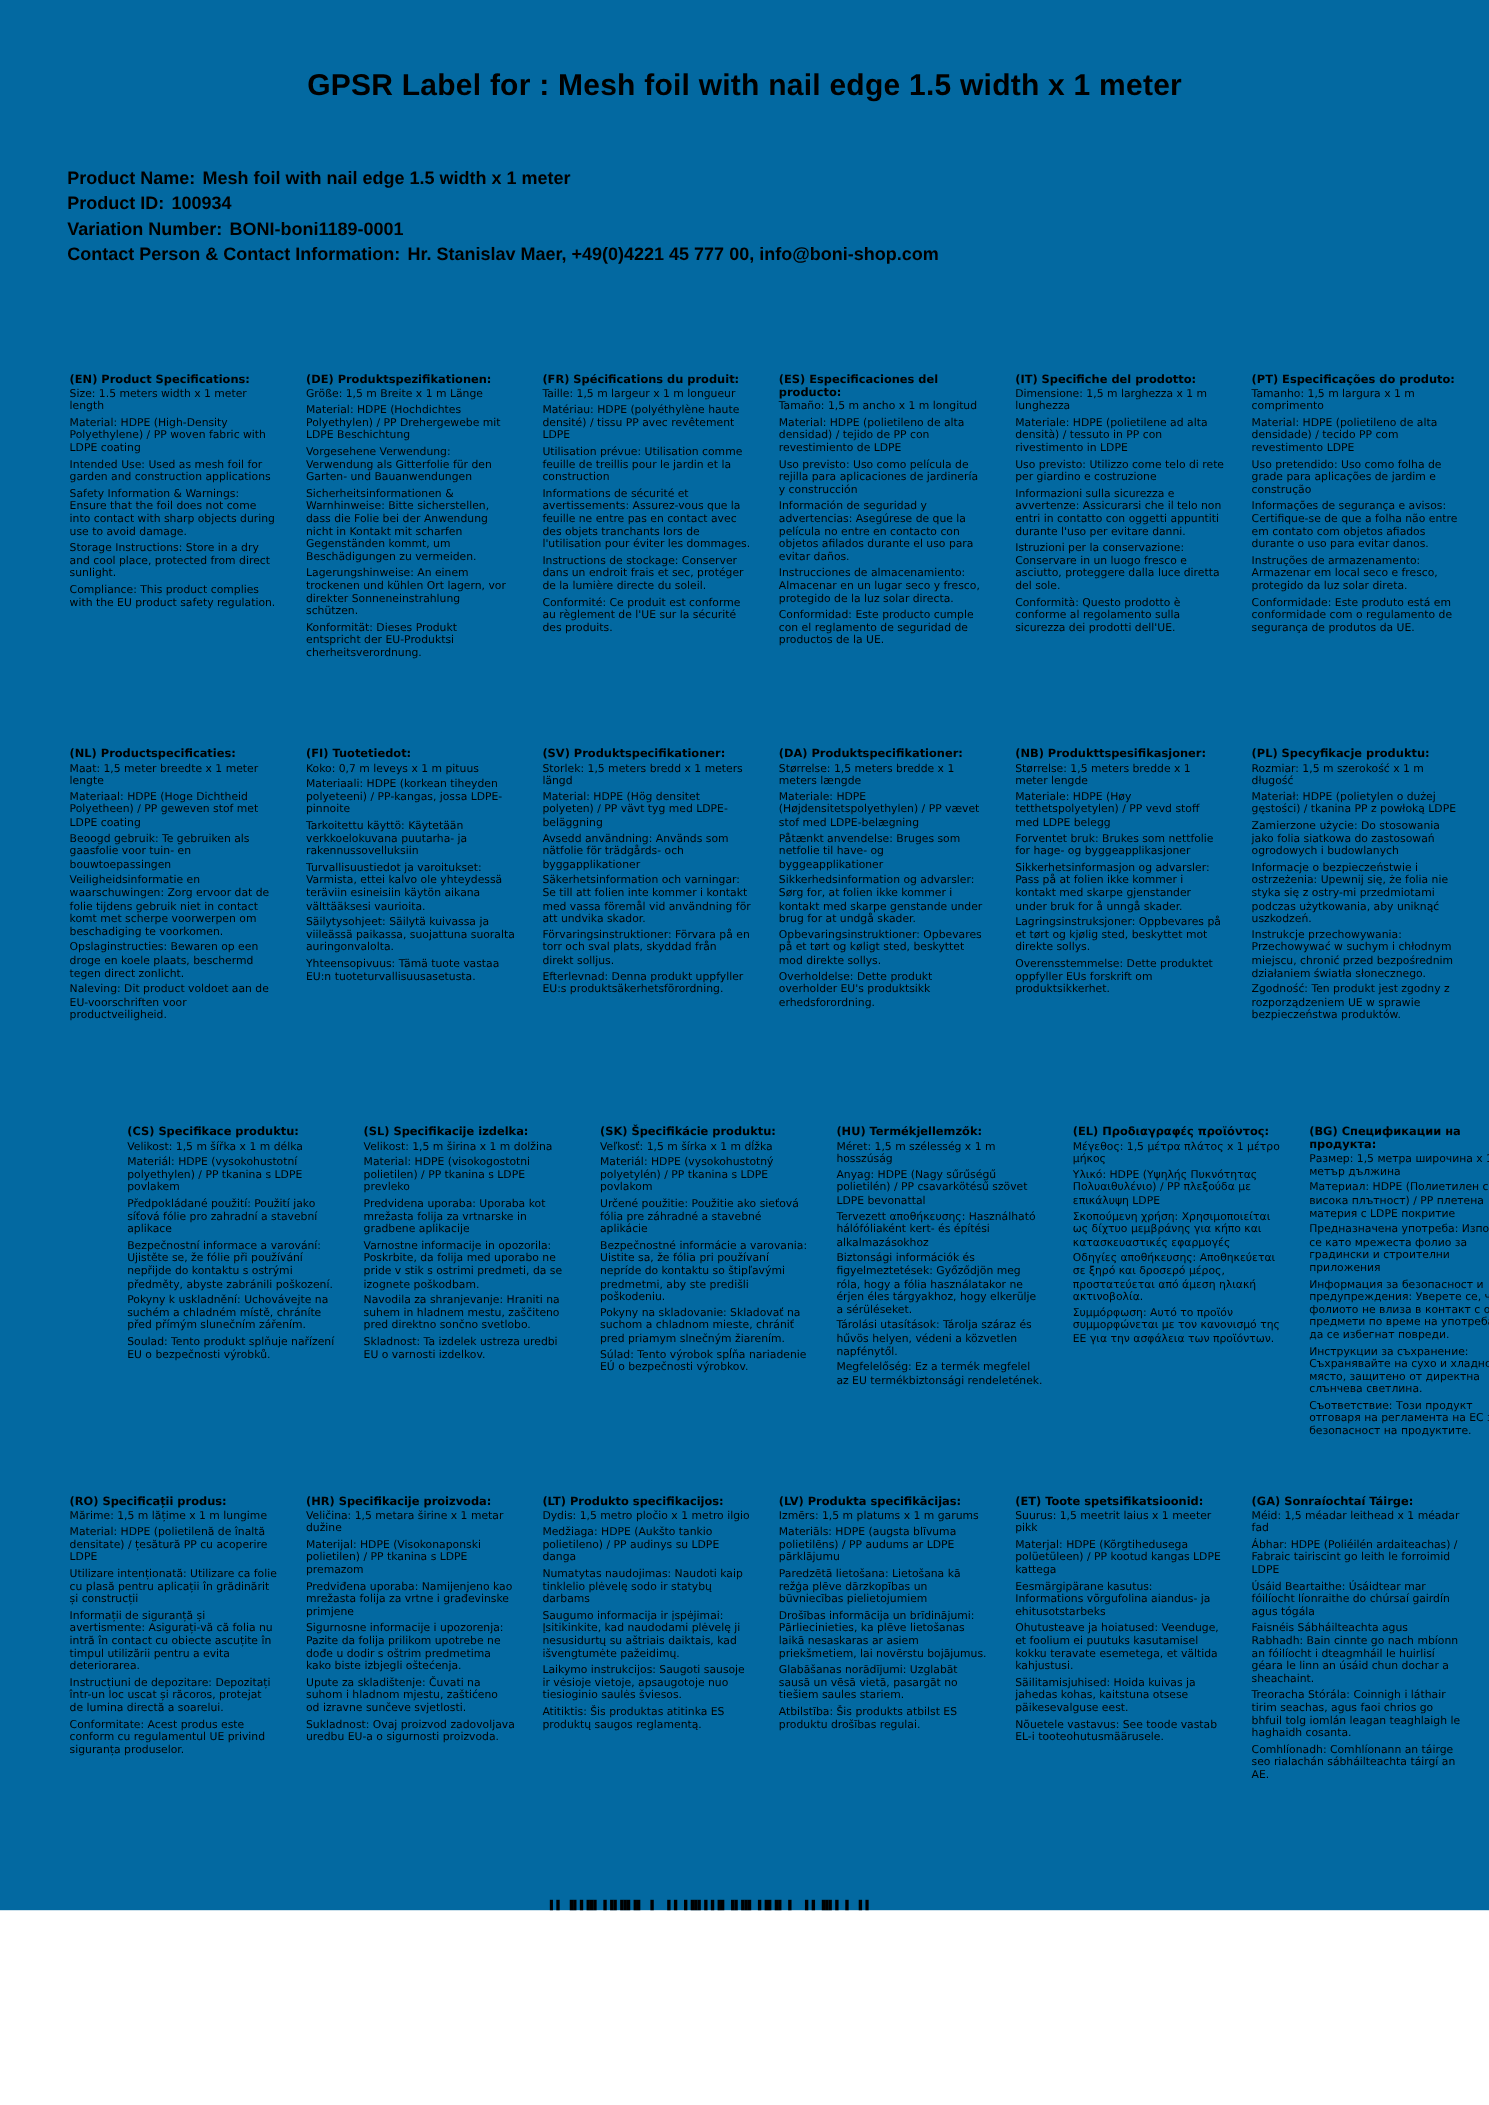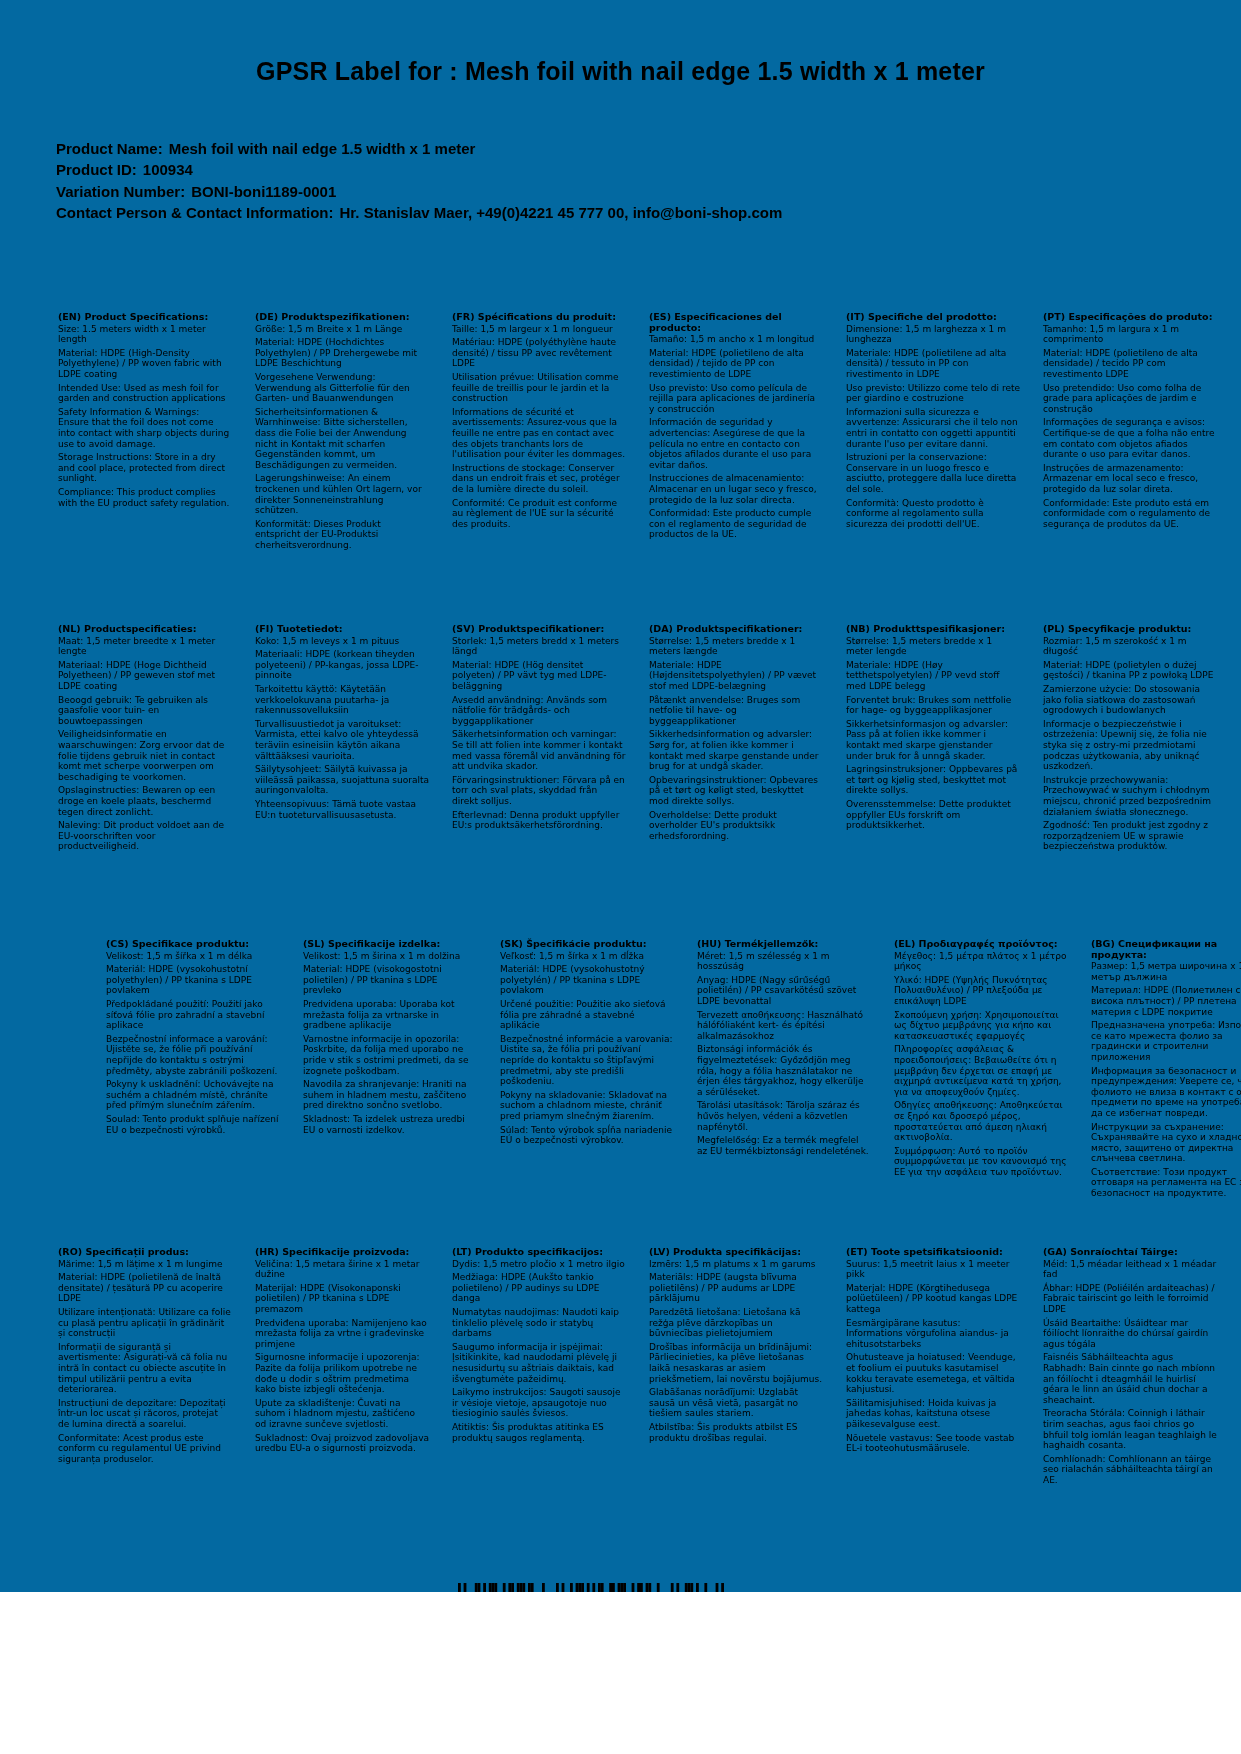--- a/index.html
+++ b/index.html
@@ -123,21 +123,21 @@
         <div class="spec-heading">(NL) Productspecificaties:</div>
         <div class="spec-par">Maat: 1,5 meter breedte x 1 meter lengte</div>
         <div class="spec-par">Materiaal: HDPE (Hoge Dichtheid Polyetheen) / PP geweven stof met LDPE coating</div>
         <div class="spec-par">Beoogd gebruik: Te gebruiken als gaasfolie voor tuin- en bouwtoepassingen</div>
         <div class="spec-par">Veiligheidsinformatie en waarschuwingen: Zorg ervoor dat de folie tijdens gebruik niet in contact komt met scherpe voorwerpen om beschadiging te voorkomen.</div>
         <div class="spec-par">Opslaginstructies: Bewaren op een droge en koele plaats, beschermd tegen direct zonlicht.</div>
         <div class="spec-par">Naleving: Dit product voldoet aan de EU-voorschriften voor productveiligheid.</div>
       </div>
       <div class="spec-block">
         <div class="spec-heading">(FI) Tuotetiedot:</div>
-        <div class="spec-par">Koko: 1,5 m leveys x 1 m pituus</div>
+        <div class="spec-par">Koko: 0,7 m leveys x 1 m pituus</div>
         <div class="spec-par">Materiaali: HDPE (korkean tiheyden polyeteeni) / PP-kangas, jossa LDPE-pinnoite</div>
         <div class="spec-par">Tarkoitettu käyttö: Käytetään verkkoelokuvana puutarha- ja rakennussovelluksiin</div>
         <div class="spec-par">Turvallisuustiedot ja varoitukset: Varmista, ettei kalvo ole yhteydessä teräviin esineisiin käytön aikana välttääksesi vaurioita.</div>
         <div class="spec-par">Säilytysohjeet: Säilytä kuivassa ja viileässä paikassa, suojattuna suoralta auringonvalolta.</div>
         <div class="spec-par">Yhteensopivuus: Tämä tuote vastaa EU:n tuoteturvallisuusasetusta.</div>
       </div>
       <div class="spec-block">
         <div class="spec-heading">(SV) Produktspecifikationer:</div>
         <div class="spec-par">Storlek: 1,5 meters bredd x 1 meters längd</div>
         <div class="spec-par">Material: HDPE (Hög densitet polyeten) / PP vävt tyg med LDPE-beläggning</div>
@@ -209,21 +209,20 @@
         <div class="spec-par">Tervezett αποθήκευσης: Használható hálófóliaként kert- és építési alkalmazásokhoz</div>
         <div class="spec-par">Biztonsági információk és figyelmeztetések: Győződjön meg róla, hogy a fólia használatakor ne érjen éles tárgyakhoz, hogy elkerülje a sérüléseket.</div>
         <div class="spec-par">Tárolási utasítások: Tárolja száraz és hűvös helyen, védeni a közvetlen napfénytől.</div>
         <div class="spec-par">Megfelelőség: Ez a termék megfelel az EU termékbiztonsági rendeletének.</div>
       </div>
       <div class="spec-block">
         <div class="spec-heading">(EL) Προδιαγραφές προϊόντος:</div>
         <div class="spec-par">Μέγεθος: 1,5 μέτρα πλάτος x 1 μέτρο μήκος</div>
         <div class="spec-par">Υλικό: HDPE (Υψηλής Πυκνότητας Πολυαιθυλένιο) / PP πλεξούδα με επικάλυψη LDPE</div>
         <div class="spec-par">Σκοπούμενη χρήση: Χρησιμοποιείται ως δίχτυο μεμβράνης για κήπο και κατασκευαστικές εφαρμογές</div>
-        <div class="spec-par">Πληροφορίες ασφάλειας &amp; προειδοποιήσεις: Βεβαιωθείτε ότι η μεμβράνη δεν έρχεται σε επαφή με αιχμηρά αντικείμενα κατά τη χρήση, για να αποφευχθούν ζημίες.</div>
         <div class="spec-par">Οδηγίες αποθήκευσης: Αποθηκεύεται σε ξηρό και δροσερό μέρος, προστατεύεται από άμεση ηλιακή ακτινοβολία.</div>
         <div class="spec-par">Συμμόρφωση: Αυτό το προϊόν συμμορφώνεται με τον κανονισμό της ΕΕ για την ασφάλεια των προϊόντων.</div>
       </div>
       <div class="spec-block">
         <div class="spec-heading">(BG) Спецификации на продукта:</div>
         <div class="spec-par">Размер: 1,5 метра широчина x 1 метър дължина</div>
         <div class="spec-par">Материал: HDPE (Полиетилен с висока плътност) / PP плетена материя с LDPE покритие</div>
         <div class="spec-par">Предназначена употреба: Използва се като мрежеста фолио за градински и строителни приложения</div>
         <div class="spec-par">Информация за безопасност и предупреждения: Уверете се, че фолиото не влиза в контакт с остри предмети по време на употреба, за да се избегнат повреди.</div>
         <div class="spec-par">Инструкции за съхранение: Съхранявайте на сухо и хладно място, защитено от директна слънчева светлина.</div>

